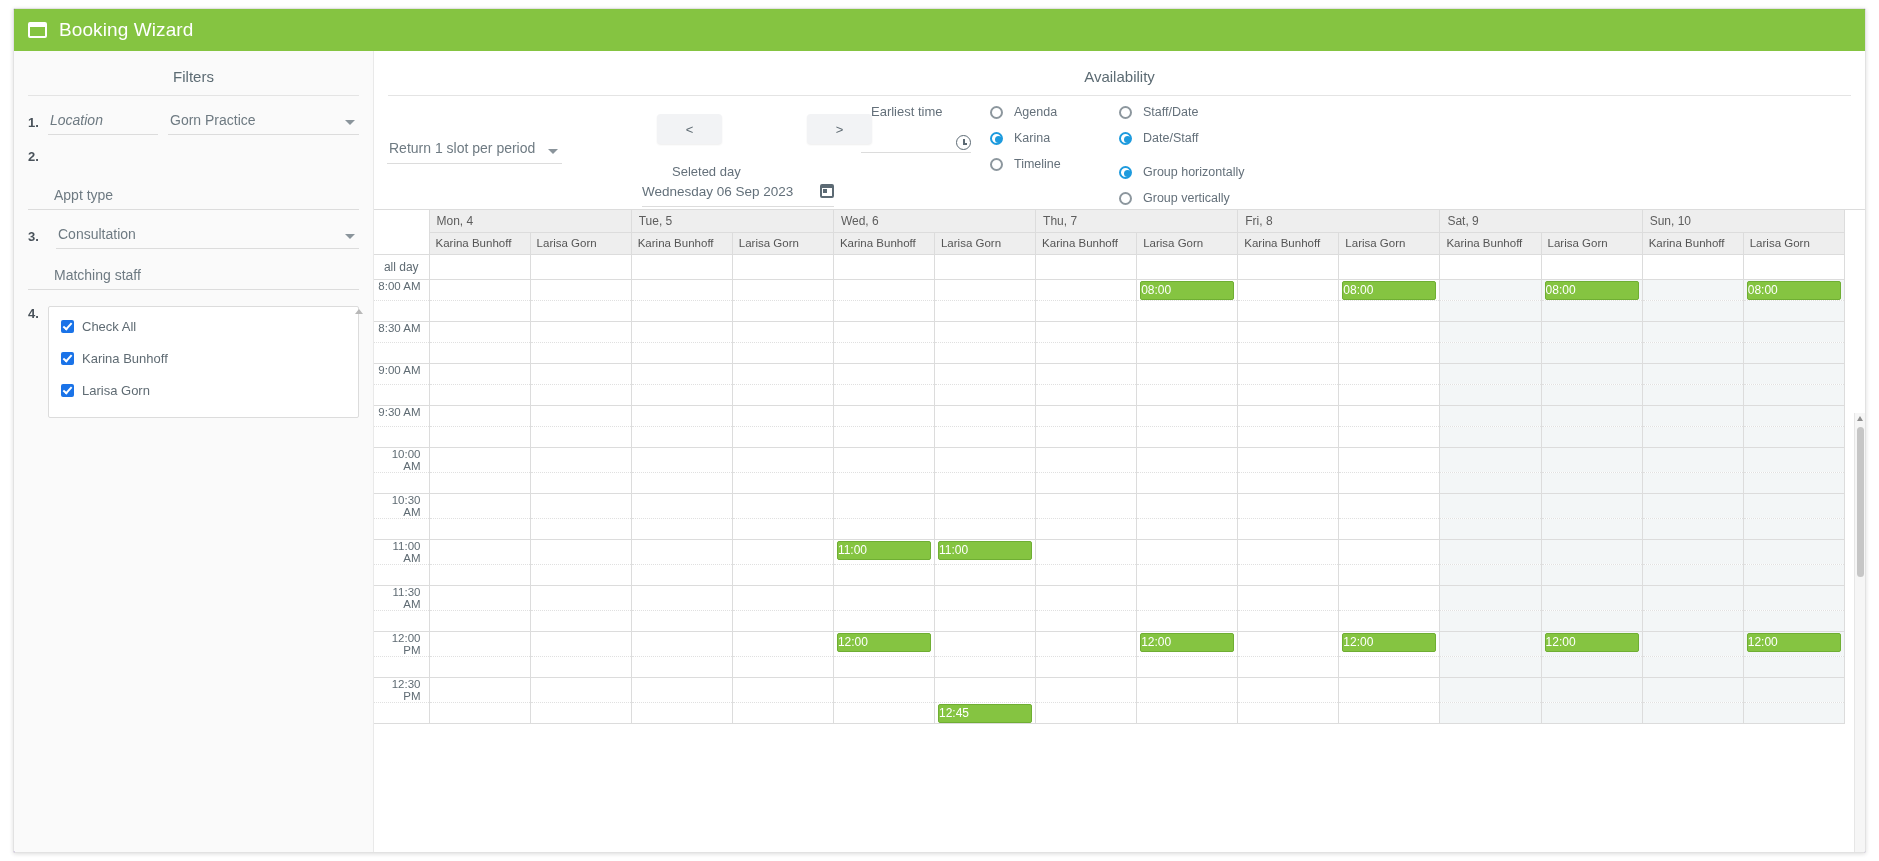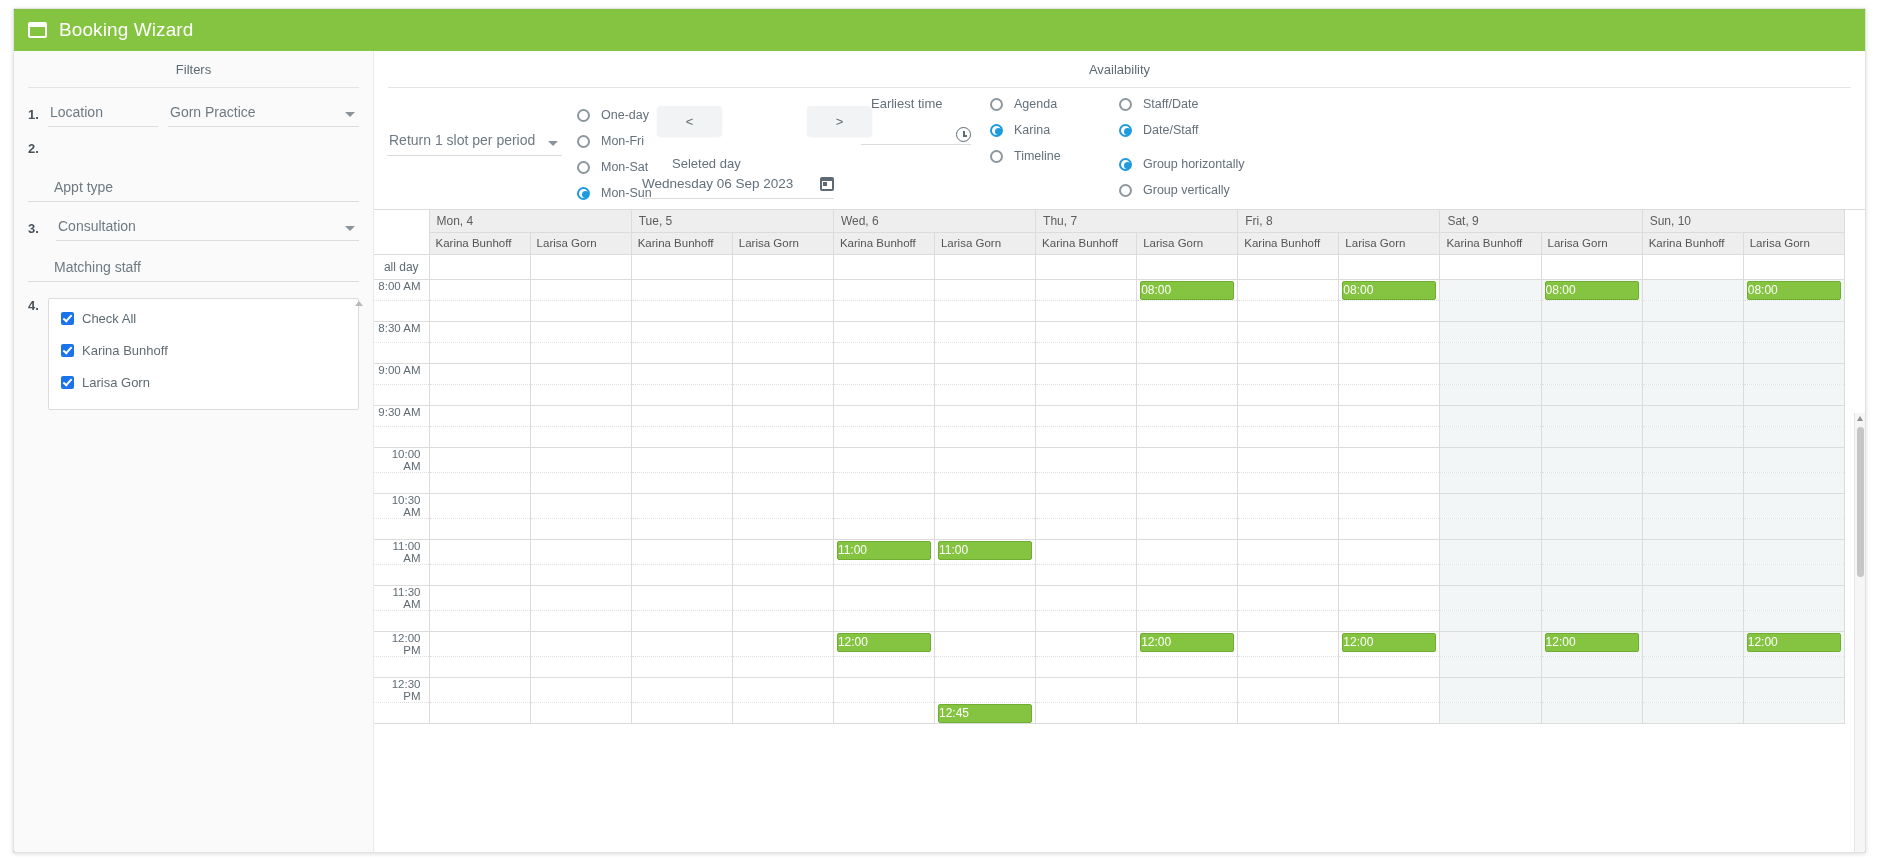--- a/index.html
+++ b/index.html
@@ -53,23 +53,23 @@
     position: relative;
   }
   .avail-pane {
     flex: 1 1 auto;
     background: #ffffff;
     position: relative;
   }
 
   .pane-heading {
     text-align: center;
-    font-size: 13px;
+    font-size: 15px;
     color: #5c6b73;
-    padding-top: 11px;
+    padding-top: 17px;
     padding-bottom: 10px;
   }
   .pane-rule {
     height: 1px;
     background: #e4e4e4;
     margin: 0 14px;
   }
 
   
   .filter-row {
@@ -89,21 +89,21 @@
   }
   .field {
     position: relative;
     flex: 1 1 auto;
     border-bottom: 1px solid #dcdcdc;
     padding: 2px 18px 6px 2px;
     font-size: 14px;
     color: #6e7a82;
     min-height: 24px;
   }
-  .field.half { flex: 0 0 110px; margin-right: 10px; }
+  .field.half { flex: 0 0 110px; margin-right: 10px; font-style: italic; }
   .field.rest  { flex: 1 1 auto; }
   .caret {
     position: absolute; right: 4px; bottom: 9px;
     width: 0; height: 0;
     border-left: 5px solid transparent;
     border-right: 5px solid transparent;
     border-top: 5px solid #8a949b;
   }
 
   .label-line {
@@ -206,21 +206,21 @@
   }
   .prev-btn { left: 283px; top: 18px; }
   .next-btn { left: 433px; top: 18px; }
 
   .sel-day-label { left: 298px; top: 68px; font-size: 13px; color: #64707a; }
   .date-field {
     left: 268px; top: 88px; width: 192px;
     border-bottom: 1px solid #dcdcdc;
     padding-bottom: 7px;
     font-size: 13.5px; color: #63707a;
-    display: flex; align-items: center; justify-content: space-between;
+    display: flex; justify-content: space-between;
   }
   .cal-icon {
     width: 14px; height: 14px;
     border: 2px solid #5c6a74;
     border-top-width: 4px;
     border-radius: 2px;
     position: relative;
   }
   .cal-icon::after {
     content: "";
@@ -443,38 +443,20 @@
 
       <div class="avail-controls">
 
         <div class="ctl slot-select">
           <div class="field">
             <span>Return 1 slot per period</span>
             <span class="caret"></span>
           </div>
         </div>
 
-        <div class="ctl period-radios radio-col">
-          <div class="radio-item">
-            <span class="radio"></span>
-            <span class="radio-label">One-day</span>
-          </div>
-          <div class="radio-item">
-            <span class="radio"></span>
-            <span class="radio-label">Mon-Fri</span>
-          </div>
-          <div class="radio-item">
-            <span class="radio"></span>
-            <span class="radio-label">Mon-Sat</span>
-          </div>
-          <div class="radio-item">
-            <span class="radio on"></span>
-            <span class="radio-label">Mon-Sun</span>
-          </div>
-        </div>
 
         <button class="ctl nav-btn prev-btn">&lt;</button>
         <button class="ctl nav-btn next-btn">&gt;</button>
 
         <div class="ctl sel-day-label">Seleted day</div>
         <div class="ctl date-field">
           <span>Wednesday 06 Sep 2023</span>
           <span class="cal-icon"></span>
         </div>
 

